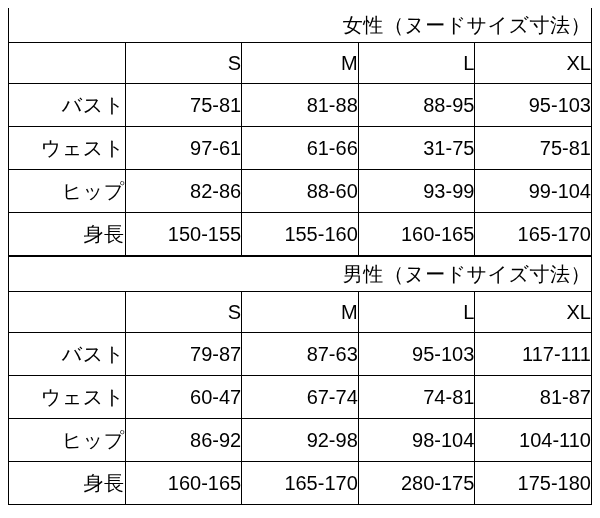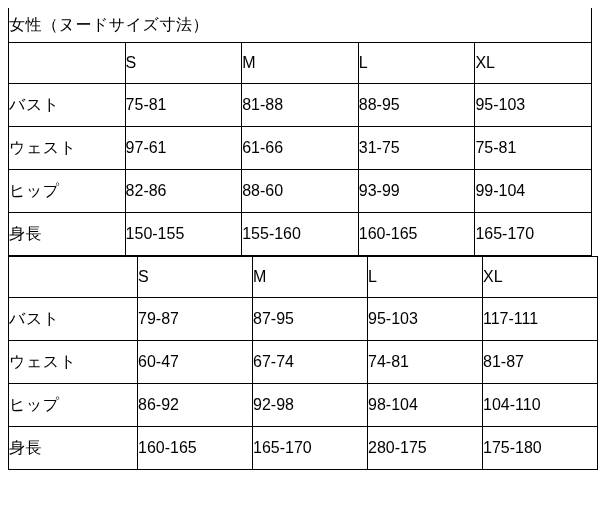--- a/index.html
+++ b/index.html
@@ -22,24 +22,24 @@
     background: #ffffff;
   }
   table.size-table {
     width: 584px;
     border-collapse: collapse;
     table-layout: fixed;
   }
   table.size-table td,
   table.size-table th {
     border: 1px solid #000000;
-    text-align: left;
+    text-align: right;
     vertical-align: middle;
     font-weight: normal;
-    font-size: 16px;
+    font-size: 20px;
     padding: 0;
   }
   .caption-row td {
     height: 34px;
     font-size: 16px;
     font-weight: bold;
     letter-spacing: 0.5px;
     border-left: none;
     border-right: none;
     border-top: none;
@@ -106,31 +106,34 @@
         <td>150-155</td>
         <td>155-160</td>
         <td>160-165</td>
         <td>165-170</td>
       </tr>
     </tbody>
   </table>
 
   <table class="size-table">
     <tbody>
+      <tr class="caption-row">
+        <td colspan="5">男性（ヌードサイズ寸法）</td>
+      </tr>
       <tr class="head-row">
         <td class="col-label"></td>
         <td class="col-val">S</td>
         <td class="col-val">M</td>
         <td class="col-val">L</td>
         <td class="col-val">XL</td>
       </tr>
       <tr class="data-row">
         <td class="rowlabel">バスト</td>
         <td>79-87</td>
-        <td>87-95</td>
+        <td>87-63</td>
         <td>95-103</td>
         <td>117-111</td>
       </tr>
       <tr class="data-row">
         <td class="rowlabel">ウェスト</td>
         <td>60-47</td>
         <td>67-74</td>
         <td>74-81</td>
         <td>81-87</td>
       </tr>

